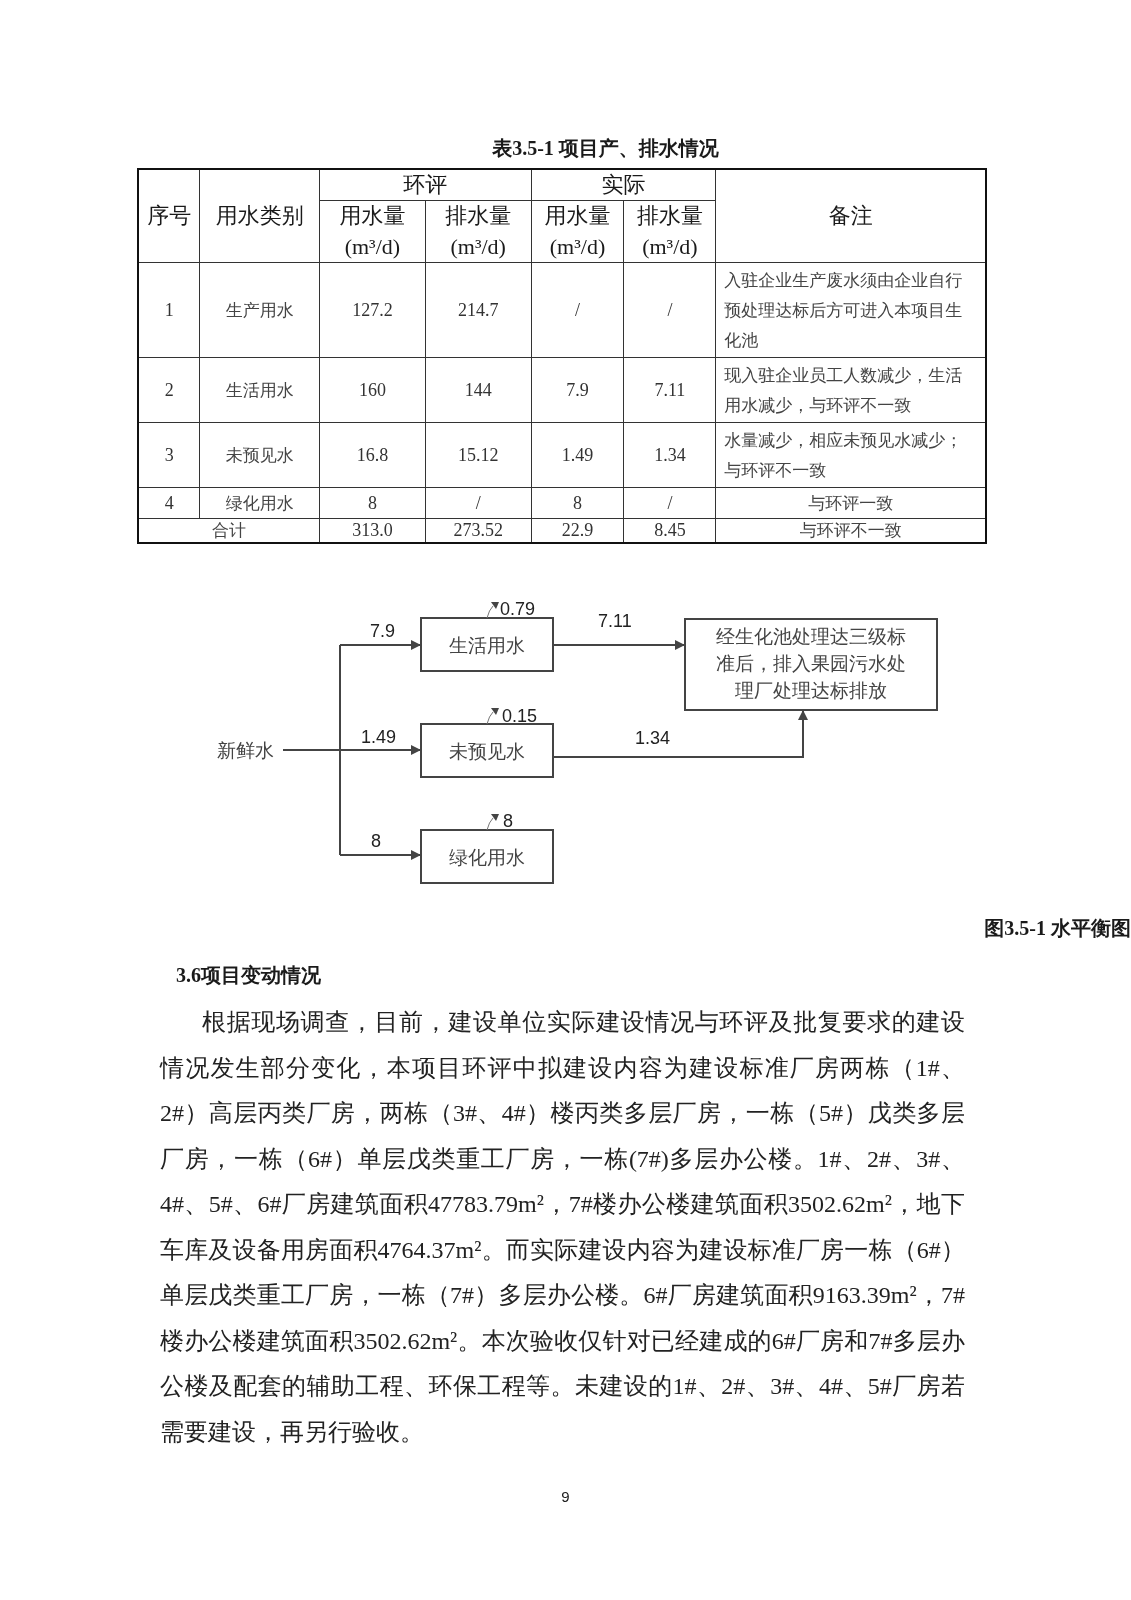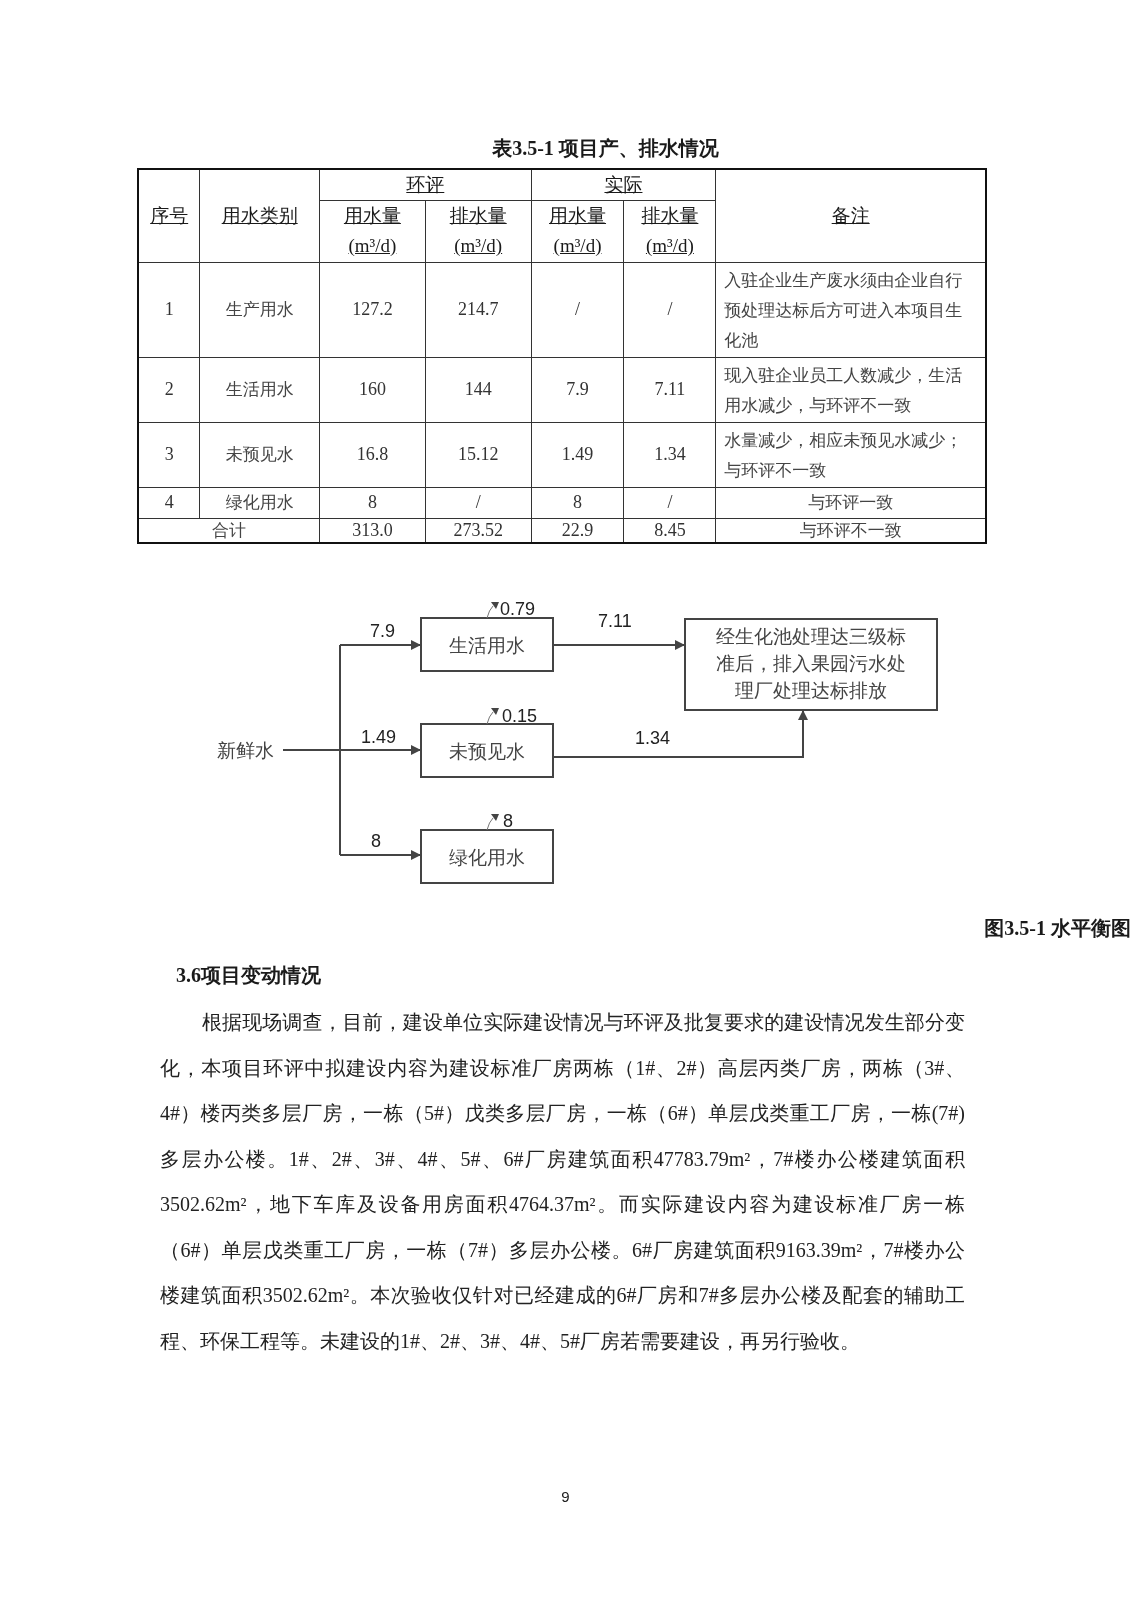--- a/index.html
+++ b/index.html
@@ -4,31 +4,31 @@
 <style>
   html, body { margin:0; padding:0; background:#ffffff; }
   body { width:1131px; height:1600px; position:relative; overflow:hidden; color:#1a1a1a;
          font-family:"Liberation Serif", "DejaVu Serif", serif; }
   .caption { position:absolute; left:0; width:1131px; text-align:center; font-weight:bold; font-size:20px; }
   #table-caption { top:135px;margin-left:40px; }
   table.data { position:absolute; left:137px; top:168px; width:850px; border-collapse:collapse;
                border:2.5px solid #111; font-size:18px; }
   table.data td, table.data th { border:1px solid #333; text-align:center; vertical-align:middle;
                font-weight:normal; padding:0 4px; }
-  table.data th { font-size:19px;text-decoration:underline; }
+  table.data th { font-size:22px; }
   .hdr-bold { font-weight:bold; font-family:"Liberation Serif", serif; }
   .note { text-align:left !important; line-height:30px; font-size:19px; padding:2px 8px !important; color:#333; }
   .cn { color:#444; font-family:"DejaVu Sans", sans-serif; font-size:17px; }
   .num { color:#333; }
   #diagram { position:absolute; left:0; top:580px; }
   .dlabel { font-family:"Liberation Sans", "DejaVu Sans", sans-serif; font-size:18px; fill:#222; }
   .dbox-text { font-family:"DejaVu Sans", sans-serif; font-size:19px; fill:#444; }
   #figure-caption { top:915px;text-align:right; }
   #section-heading { position:absolute; left:176px; top:962px; font-size:20px; font-weight:bold; }
-  #body-text { position:absolute; left:160px; top:1000px; width:805px; font-size:20px; line-height:45.5px;
+  #body-text { position:absolute; left:160px; top:1000px; width:805px; font-size:24px; line-height:45.5px;
                text-indent:42px; text-align:justify; color:#222; }
   #page-number { position:absolute; left:0; width:1131px; top:1488px; text-align:center;
                  font-family:"Liberation Sans", sans-serif; font-size:15px; }
 </style>
 </head>
 <body>
 
 <div class="caption" id="table-caption">表3.5-1    项目产、排水情况</div>
 
 <table class="data">

